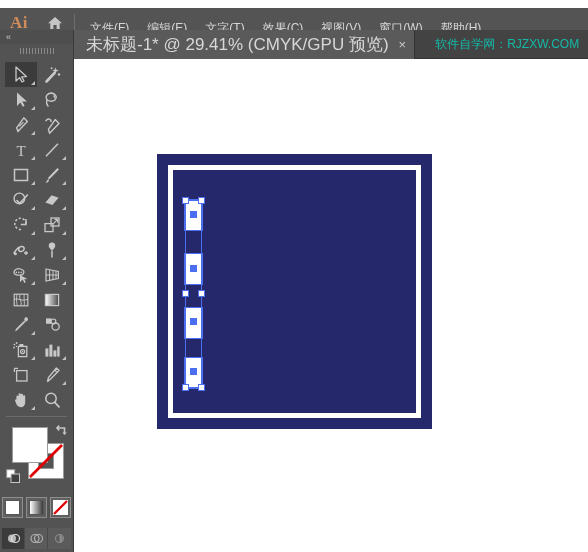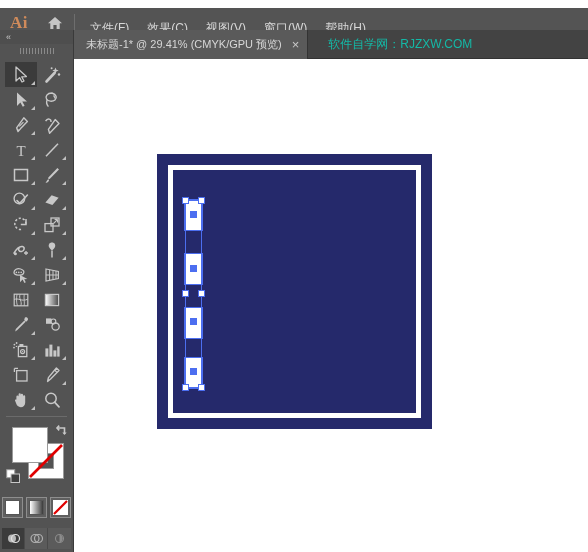--- a/index.html
+++ b/index.html
@@ -79,21 +79,21 @@
     background: #5a5a5a;
     display: flex;
     align-items: center;
     padding: 0 8px 0 12px;
     height: 29px;
     box-sizing: border-box;
     border-right: 1px solid #333333;
   }
   .tab-title {
     color: #d7d7d7;
-    font-size: 11px;
+    font-size: 17px;
     white-space: nowrap;
   }
   .tab-close {
     color: #c9c9c9;
     font-size: 13px;
     margin-left: 10px;
     line-height: 1;
     cursor: pointer;
   }
   .watermark {
@@ -316,20 +316,22 @@
   <div class="menubar">
     <div class="ai-logo">Ai</div>
     <div class="home-btn">
       <svg width="18" height="18" viewBox="0 0 18 18" aria-hidden="true">
         <path d="M9 3 L16 9.2 L13.7 9.2 L13.7 15 L10.6 15 L10.6 11 L7.4 11 L7.4 15 L4.3 15 L4.3 9.2 L2 9.2 Z" fill="#c6c6c6"></path>
       </svg>
     </div>
     <div class="menu-sep"></div>
     <div class="menu-items">
       <div class="menu-item">文件(F)</div>
+      <div class="menu-item">编辑(E)</div>
+      <div class="menu-item">文字(T)</div>
       <div class="menu-item">效果(C)</div>
       <div class="menu-item">视图(V)</div>
       <div class="menu-item">窗口(W)</div>
       <div class="menu-item">帮助(H)</div>
     </div>
   </div>
 
   <div class="tabbar">
     <div class="tab-active">
       <span class="tab-title">未标题-1* @ 29.41% (CMYK/GPU 预览)</span>

